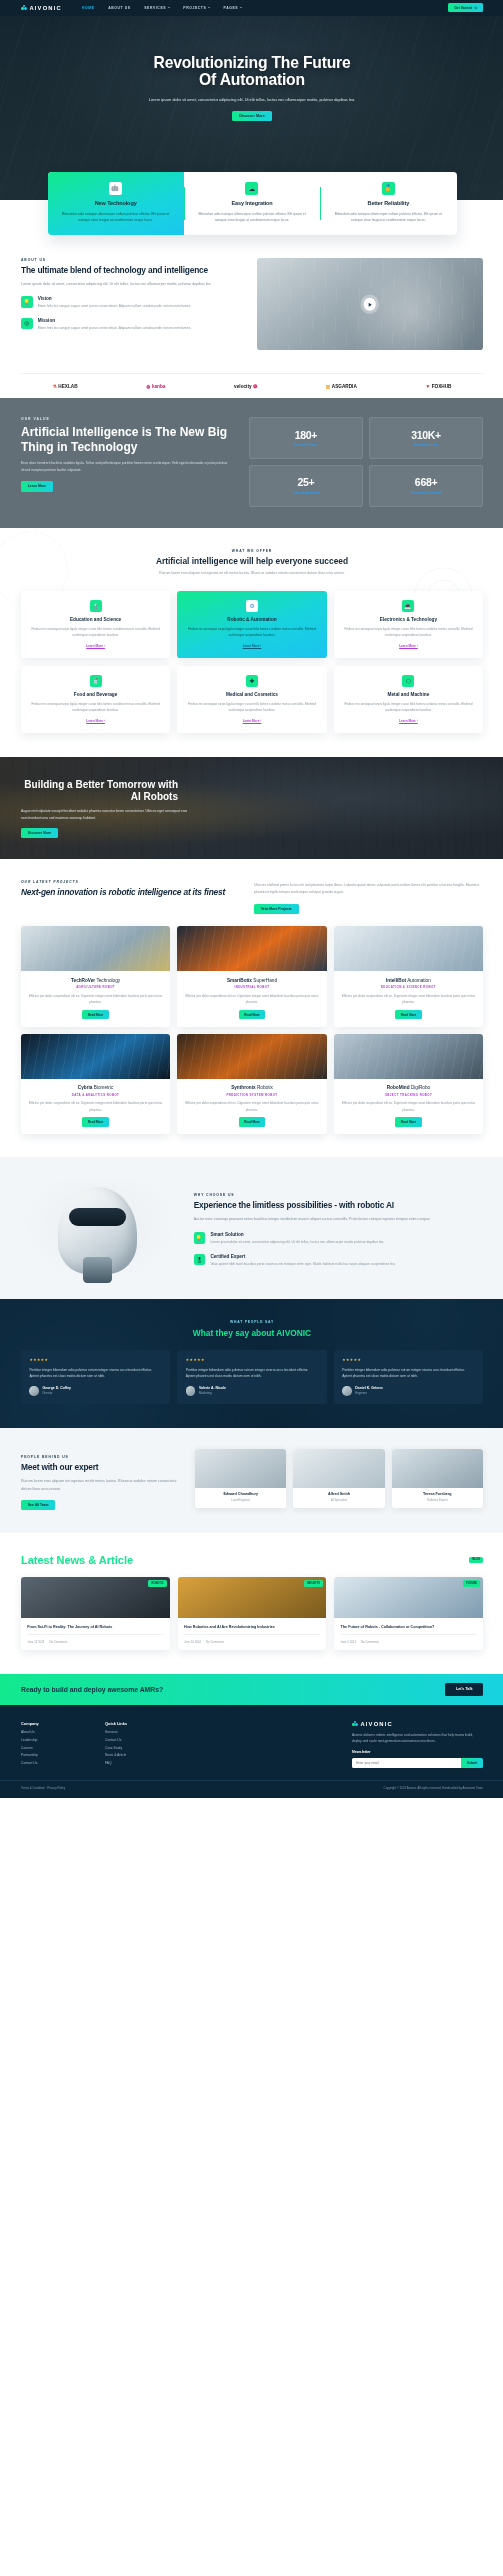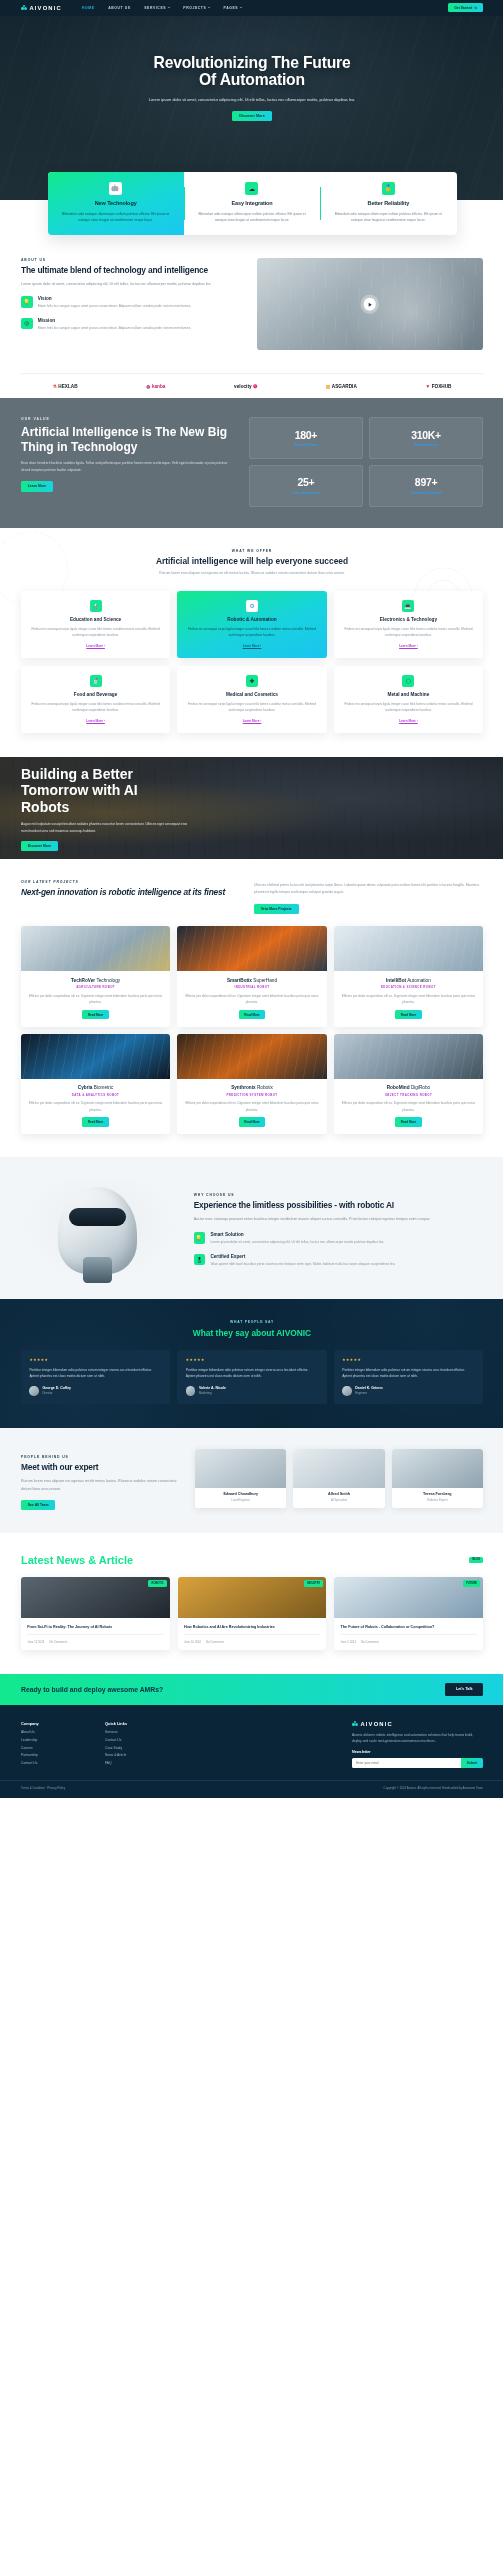--- a/index.html
+++ b/index.html
@@ -172,21 +172,21 @@
   }
   .cta::before{
     content:""; position:absolute; inset:0;
     background:
       radial-gradient(ellipse at 22% 55%, rgba(232,178,62,.45), transparent 42%),
       radial-gradient(ellipse at 70% 40%, rgba(120,135,150,.4), transparent 50%),
       repeating-linear-gradient(88deg, rgba(0,0,0,.07) 0 1.6px, transparent 1.6px 15.7px);
   }
   .cta::after{ content:""; position:absolute; inset:0; background:rgba(20,28,36,.5); }
   .cta-inner { position:relative; z-index:3; width:462px; margin:0 auto; }
-  .cta h2 { color:#fff; font-size:14px; line-height:1.2; font-weight:bold; width:157px;}
+  .cta h2 { color:#fff; font-size:10px; line-height:1.2; font-weight:bold; width:157px;text-align:right;}
   .cta p { color:#d8e0e5; font-size:3.3px; line-height:2; margin-top:5.2px; width:173px;}
   .cta .btn-grad{ margin-top:6.3px; font-size:3.4px; padding:3.1px 6.8px;}
 
   
   .proj-sec { padding:21px 0 23px; background:#fff; }
   .proj-head { display:flex; gap:18px; align-items:flex-start; }
   .proj-head .l { width:215px;font-style:italic; }
   .proj-head .r { flex:1; padding-top:2.1px; }
   .proj-head .r p { font-size:3.4px; color:#8b97a0; line-height:2.05; }
   .proj-head .btn-grad{ margin-top:7.3px; font-size:3.4px; padding:3.1px 6.8px;}
@@ -455,21 +455,21 @@
       </div>
       <div class="stat">
         <b>310K+</b>
         <span>Worldwide User</span>
       </div>
       <div class="stat">
         <b>25+</b>
         <span>Years Experience</span>
       </div>
       <div class="stat">
-        <b>897+</b>
+        <b>668+</b>
         <span>Solutions Delivered</span>
       </div>
     </div>
   </div>
 </section>
 
 <section class="services-sec">
   <div class="wrap">
     <div class="sec-head">
       <div class="eyebrow c">WHAT WE OFFER</div>

